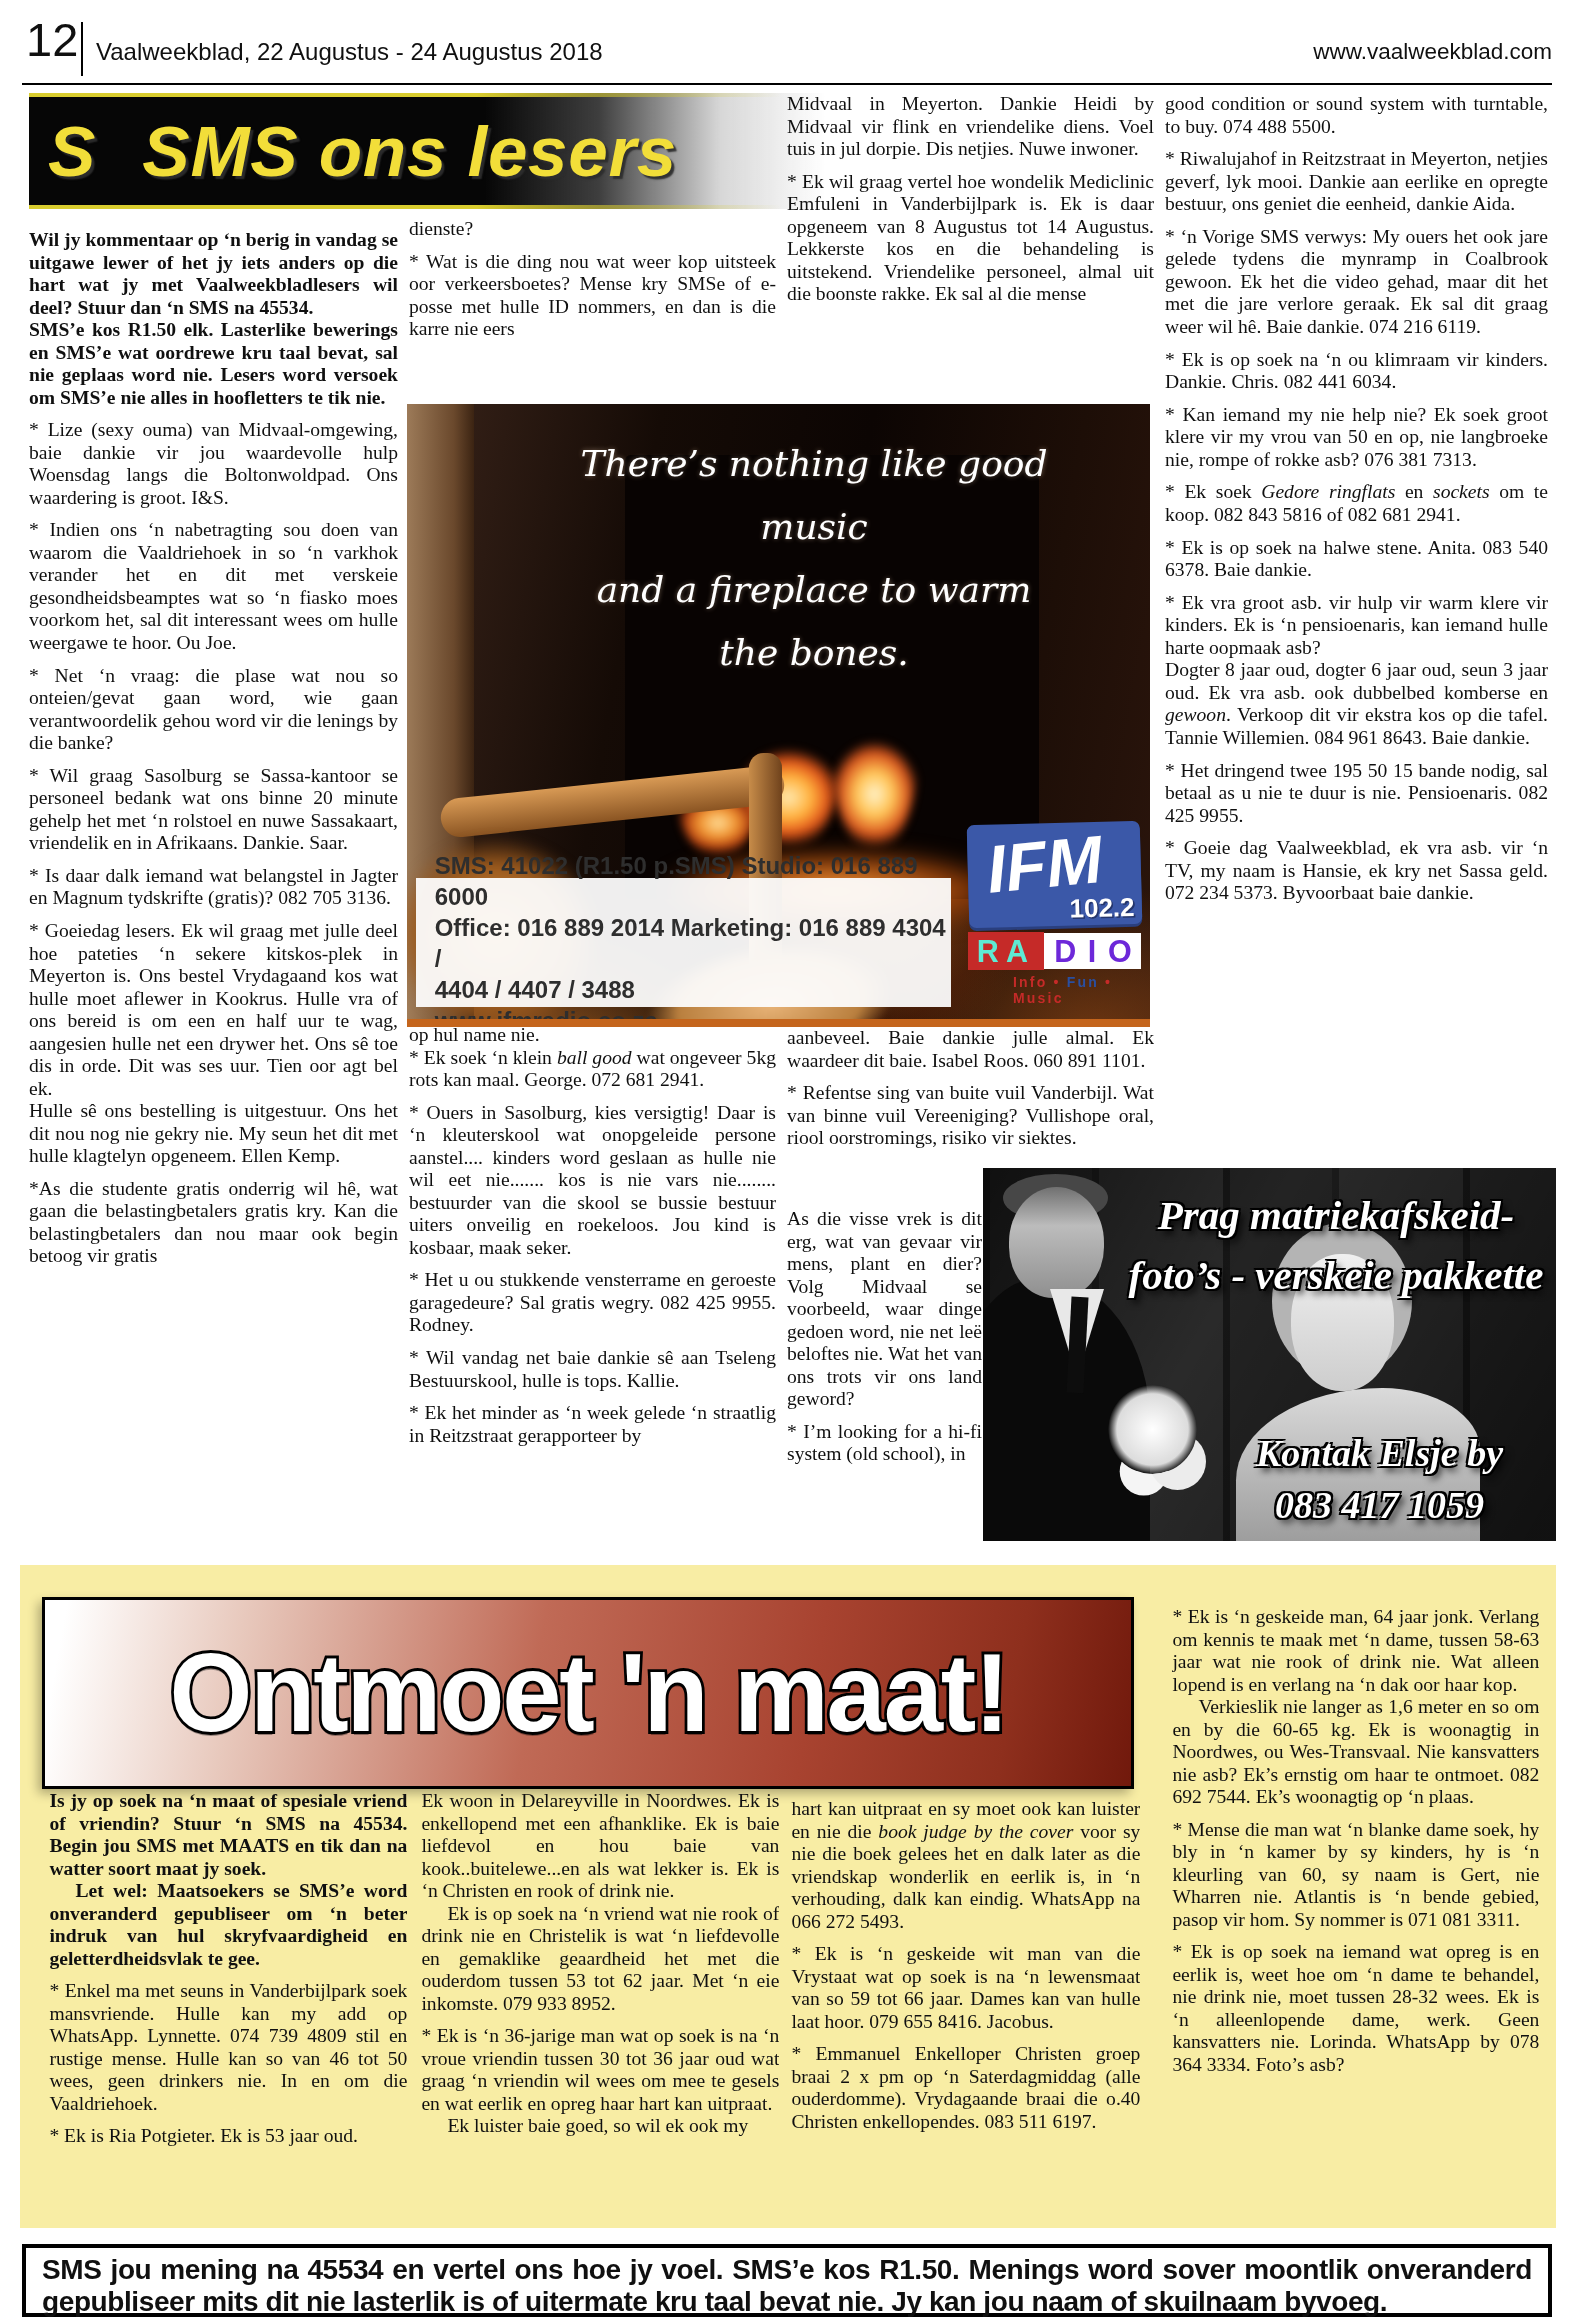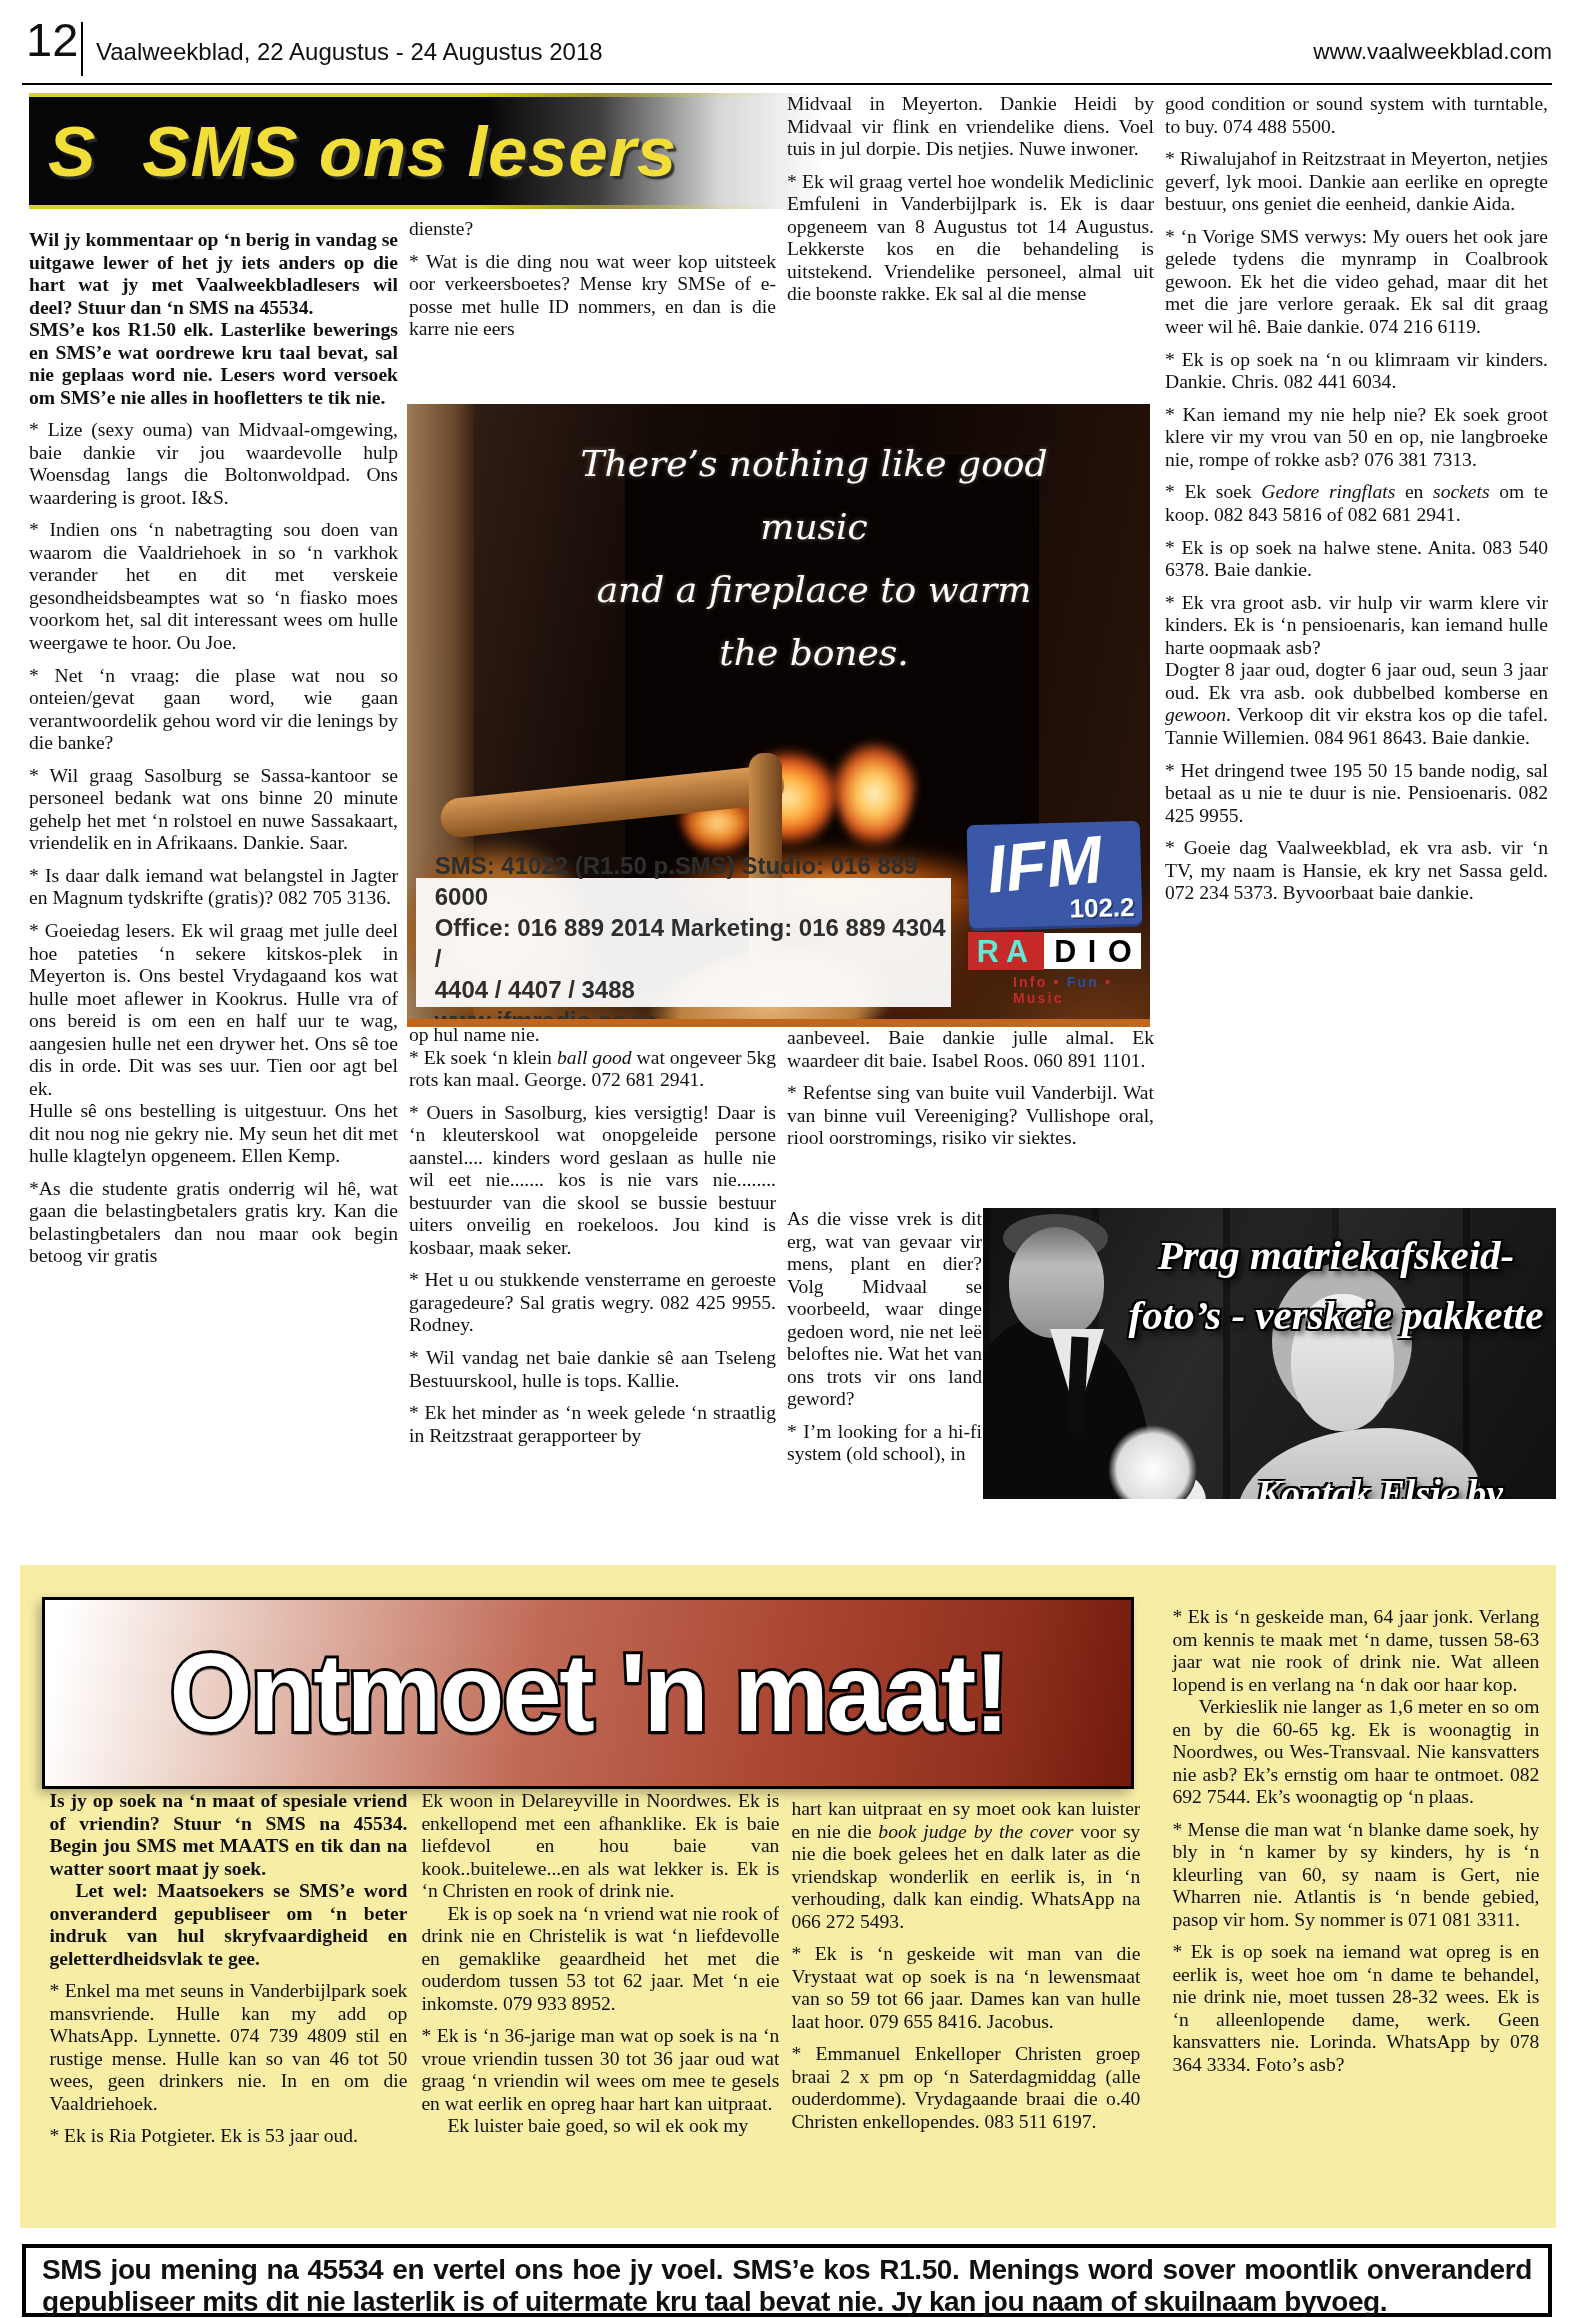--- a/index.html
+++ b/index.html
@@ -75,27 +75,27 @@
   .ifm-logo{left:561px;top:419px;width:173px;}
   .logo-tile{position:relative;width:173px;height:103px;background:#3b58a8;border-radius:7.3px;transform:rotate(-1.5deg);
     box-shadow:0 2.9px 0 #2a3f7e;}
   .logo-ifm{position:absolute;left:19px;top:1.5px;font-family:"Liberation Sans",sans-serif;font-style:italic;
     font-weight:bold;font-size:67px;color:#fff;transform:rotate(-4deg);}
   .logo-freq{position:absolute;right:7.3px;bottom:1.5px;font-family:"Liberation Sans",sans-serif;
     font-weight:bold;font-size:26px;color:#fff;text-shadow:1.5px 1.5px 0 #24356b;}
   .logo-radio{display:flex;align-items:center;margin-top:7.3px;height:36px;background:#fff;
     font-family:"Liberation Sans",sans-serif;font-weight:bold;font-size:30.5px;}
   .logo-radio .r-red{background:#c52a28;color:#5eead4;padding:1.5px 8.7px;letter-spacing:7.3px;}
-  .logo-radio .r-blue{color:#000000;letter-spacing:11.6px;padding-left:10.2px;}
+  .logo-radio .r-blue{color:#6d28d9;letter-spacing:11.6px;padding-left:10.2px;}
   .logo-tag{margin-top:4.4px;font-family:"Liberation Sans",sans-serif;font-weight:bold;font-size:14px;
     letter-spacing:2.2px;color:#c52a28;margin-left:45px;}
   .logo-tag .blue{color:#2a4fa0;}
 
   
-  .matric-ad{left:983px;top:1208px;width:573px;height:291px;overflow:hidden;
+  .matric-ad{left:983px;top:1168px;width:573px;height:373px;overflow:hidden;
     background:
       linear-gradient(120deg,rgba(0,0,0,.55),rgba(0,0,0,0) 40%,rgba(0,0,0,.5) 96%),
       repeating-linear-gradient(90deg,#161616 0 7.3px,#232323 7.3px 109px,#1b1b1b 109px 116px,#2a2a2a 116px 240px);}
   .man-suit{left:-25px;top:109px;width:192px;height:266px;background:#0a0a0a;border-radius:45% 55% 0 0;}
   .man-head{left:26px;top:19px;width:95px;height:111px;border-radius:50% 50% 46% 46%;
     background:linear-gradient(#707070,#bcbcbc 35%,#8f8f8f);}
   .man-hair{left:20.4px;top:5.8px;width:105px;height:48px;border-radius:50%;background:#474747;}
   .man-shirt{left:67px;top:121px;width:54px;height:89px;background:#e8e8e8;clip-path:polygon(0 0,100% 0,50% 100%);}
   .man-tie{left:86px;top:129px;width:17.4px;height:96px;background:#0d0d0d;transform:rotate(3deg);}
   .woman-hair{left:289px;top:55px;width:140px;height:156px;border-radius:50%;background:#b4b4b4;}

